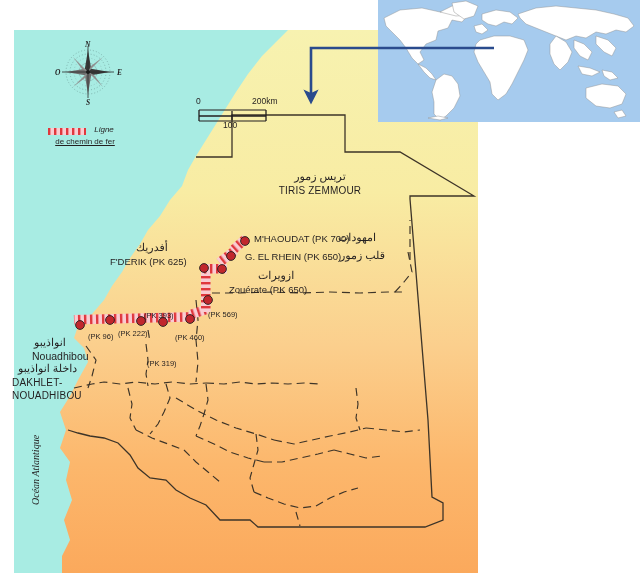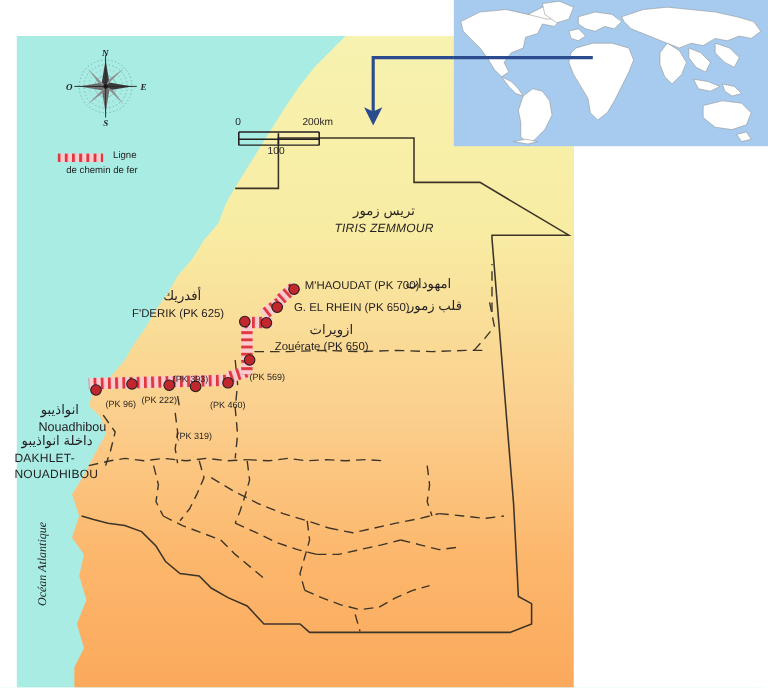--- a/index.html
+++ b/index.html
@@ -216,31 +216,31 @@
     <path d="M50,118 L62,120 L70,118 L60,116 Z"></path>
   </g>
   <line x1="0" y1="48" x2="116" y2="48" stroke="#2a4b8d" stroke-width="2.6"></line>
 </svg>
 
 <div class="rose-c" style="left:85px;top:40px;">N</div>
 <div class="rose-c" style="left:117px;top:68px;">E</div>
 <div class="rose-c" style="left:86px;top:98px;">S</div>
 <div class="rose-c" style="left:55px;top:68px;">O</div>
 
-<div class="lbl legend-txt" style="left:104px;top:126px;">Ligne</div>
-<div class="lbl legend-txt" style="left:85px;top:138px;">de chemin de fer</div>
+<div class="lbl legend-txt" style="left:104px;top:126px;font-style:italic;">Ligne</div>
+<div class="lbl legend-txt" style="left:85px;top:138px;text-decoration:underline;">de chemin de fer</div>
 
 <div class="lbl scale-num" style="left:196px;top:97px;">0</div>
 <div class="lbl scale-num" style="left:223px;top:97px;margin-top:24px;">100</div>
 <div class="lbl scale-num" style="left:252px;top:97px;">200km</div>
 
 <div class="ocean-lbl" style="left:30px;top:505px;">Océan Atlantique</div>
 
 <div class="lbl ctr ar" style="left:320px;top:171px;">تريس زمور</div>
-<div class="lbl ctr reg-name" style="left:320px;top:186px;font-style:italic;">TIRIS ZEMMOUR</div>
+<div class="lbl ctr reg-name" style="left:320px;top:186px;">TIRIS ZEMMOUR</div>
 
 <div class="lbl ar" style="left:18px;top:363px;">داخلة انواذيبو</div>
 <div class="lbl reg-name" style="left:12px;top:378px;">DAKHLET-</div>
 <div class="lbl reg-name" style="left:12px;top:391px;">NOUADHIBOU</div>
 
 <div class="lbl ar" style="left:34px;top:337px;">انواذيبو</div>
 <div class="lbl lat-b" style="left:32px;top:351px;">Nouadhibou</div>
 
 <div class="lbl ar" style="left:136px;top:242px;">أفدريك</div>
 <div class="lbl lat" style="left:110px;top:257px;">F'DERIK (PK 625)</div>

